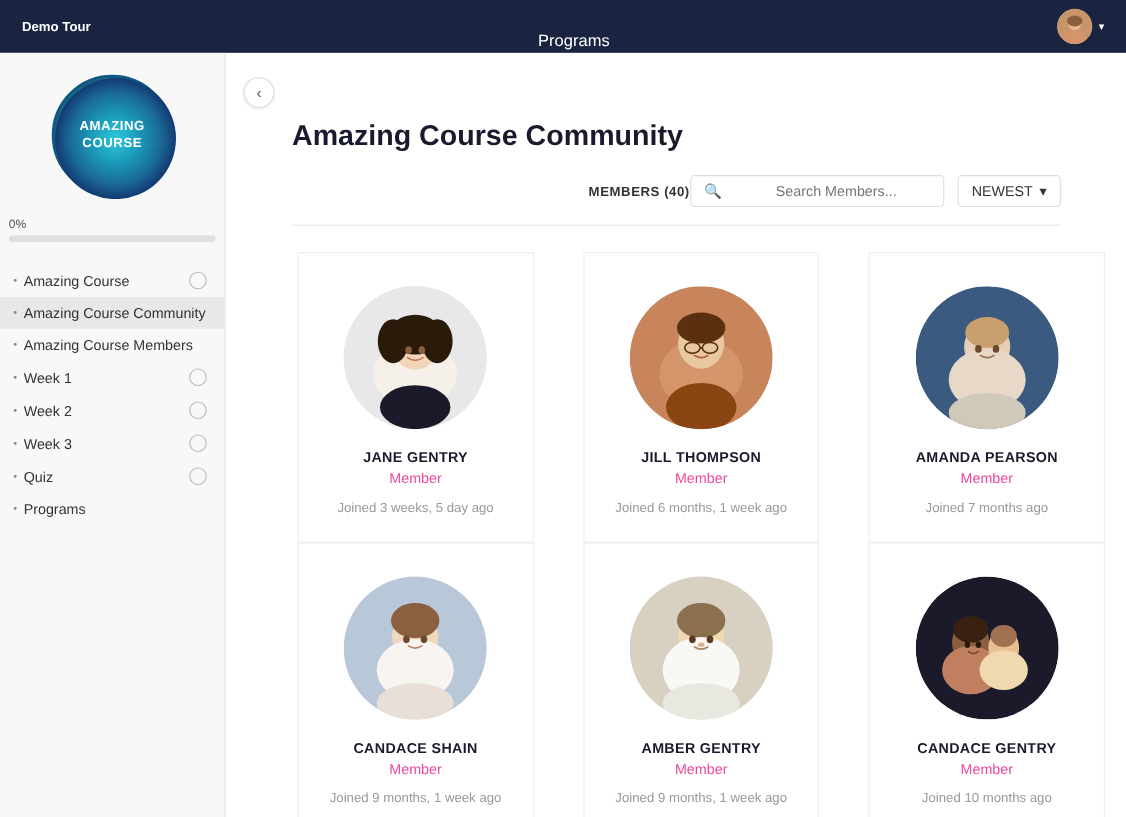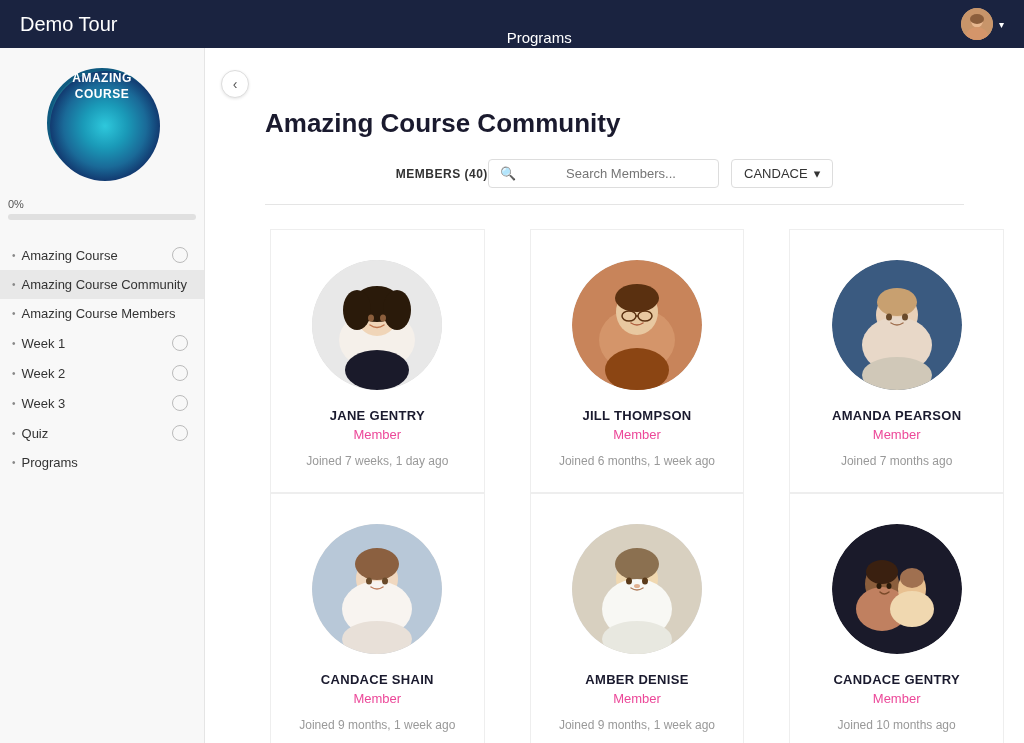--- a/index.html
+++ b/index.html
@@ -10,22 +10,22 @@
       background: #1a2340;
       height: 48px;
       display: flex;
       align-items: center;
       justify-content: space-between;
       padding: 0 20px;
       flex-shrink: 0;
     }
     .top-nav-title {
       color: white;
-      font-size: 20px;
-      font-weight: 400;
+      font-size: 12px;
+      font-weight: 700;
     }
     .top-nav-center {
       color: white;
       font-size: 15px;
       font-weight: 400;
       margin-top: 26px;
     }
     .top-nav-avatar {
       width: 32px;
       height: 32px;
@@ -70,20 +70,21 @@
       justify-content: center;
       align-items: center;
     }
     .course-logo {
       width: 110px;
       height: 110px;
       border-radius: 50%;
       background: radial-gradient(circle at 50% 50%, #2ab5c8 0%, #1a8fa8 40%, #1a6a8a 70%, #1a4a7a 100%);
       display: flex;
       align-items: center;
+      justify-content: center;
       flex-direction: column;
       position: relative;
       border: 3px solid #0f5a80;
     }
     .course-logo-text {
       color: white;
       font-size: 12px;
       font-weight: 700;
       text-align: center;
       line-height: 1.3;
@@ -172,21 +173,21 @@
     }
     .community-title {
       font-size: 26px;
       font-weight: 700;
       color: #1a1a2e;
       margin-bottom: 20px;
     }
     .members-toolbar {
       display: flex;
       align-items: center;
-      justify-content: center;
+      justify-content: flex-end;
       border-bottom: 1px solid #e5e5e5;
       padding-bottom: 16px;
     }
     .members-count {
       font-size: 12px;
       font-weight: 700;
       color: #333;
       letter-spacing: 0.5px;
     }
     .toolbar-right {
@@ -389,21 +390,21 @@
       <h1 class="community-title">Amazing Course Community</h1>
 
       <div class="members-toolbar">
         <span class="members-count">MEMBERS (40)</span>
         <div class="toolbar-right">
           <div class="search-wrap">
             <span class="search-icon-svg">🔍</span>
             <input class="search-input" type="text" placeholder="Search Members..." style="">
           </div>
           <div class="sort-dropdown">
-            <span>CANDACE</span>
+            <span>NEWEST</span>
             <span>▾</span>
           </div>
         </div>
       </div>
     </div>
 
     <div class="members-grid" id="members-grid">
 
     <div class="member-card">
     <div class="member-avatar-wrap">
@@ -415,21 +416,21 @@
     <ellipse cx="45" cy="50" rx="14" ry="20" fill="#2a1a0a"></ellipse>
     <ellipse cx="85" cy="50" rx="14" ry="20" fill="#2a1a0a"></ellipse>
     <ellipse cx="59" cy="58" rx="3" ry="3.5" fill="#8B5E3C"></ellipse>
     <ellipse cx="71" cy="58" rx="3" ry="3.5" fill="#8B5E3C"></ellipse>
     <path d="M58 65 Q65 70 72 65" stroke="#c07850" stroke-width="1.5" fill="none" stroke-linecap="round"></path>
     <ellipse cx="65" cy="110" rx="32" ry="20" fill="#1a1a2a"></ellipse>
   </svg>
     </div>
     <div class="member-name">JANE GENTRY</div>
     <div class="member-role">Member</div>
-    <div class="member-joined">Joined 7 weeks, 1 day ago</div>
+    <div class="member-joined">Joined 3 weeks, 5 day ago</div>
   </div>
         <div class="member-card">
     <div class="member-avatar-wrap">
       <svg viewBox="0 0 130 130" xmlns="http://www.w3.org/2000/svg" class="portrait">
     <circle cx="65" cy="65" r="65" fill="#c8845a"></circle>
     <ellipse cx="65" cy="80" rx="38" ry="32" fill="#d4956a"></ellipse>
     <ellipse cx="65" cy="52" rx="21" ry="23" fill="#e8c8a0"></ellipse>
     <ellipse cx="65" cy="38" rx="22" ry="14" fill="#5a3010"></ellipse>
     <ellipse cx="65" cy="110" rx="32" ry="22" fill="#8B4513"></ellipse>
     <ellipse cx="57" cy="56" rx="7" ry="5" fill="none" stroke="#5a3010" stroke-width="1.5"></ellipse>
@@ -483,21 +484,21 @@
     <ellipse cx="65" cy="55" rx="21" ry="23" fill="#f0d8b0"></ellipse>
     <ellipse cx="65" cy="40" rx="22" ry="16" fill="#8B7050"></ellipse>
     <ellipse cx="65" cy="85" rx="35" ry="30" fill="#f8f8f4"></ellipse>
     <ellipse cx="65" cy="115" rx="35" ry="18" fill="#e8e8e0"></ellipse>
     <ellipse cx="57" cy="57" rx="3" ry="3.5" fill="#5a3a1a"></ellipse>
     <ellipse cx="73" cy="57" rx="3" ry="3.5" fill="#5a3a1a"></ellipse>
     <path d="M59 64 Q65 68 71 64" stroke="#b08060" stroke-width="1.5" fill="none" stroke-linecap="round"></path>
     <ellipse cx="65" cy="62" rx="3" ry="2" fill="#e0b090"></ellipse>
   </svg>
     </div>
-    <div class="member-name">AMBER DENISE</div>
+    <div class="member-name">AMBER GENTRY</div>
     <div class="member-role">Member</div>
     <div class="member-joined">Joined 9 months, 1 week ago</div>
   </div>
         <div class="member-card">
     <div class="member-avatar-wrap">
       <svg viewBox="0 0 130 130" xmlns="http://www.w3.org/2000/svg" class="portrait">
     <circle cx="65" cy="65" r="65" fill="#1a1a2a"></circle>
     <ellipse cx="50" cy="60" rx="17" ry="20" fill="#8B5E3C"></ellipse>
     <ellipse cx="50" cy="48" rx="16" ry="12" fill="#3a2010"></ellipse>
     <ellipse cx="50" cy="85" rx="26" ry="22" fill="#c08060"></ellipse>

